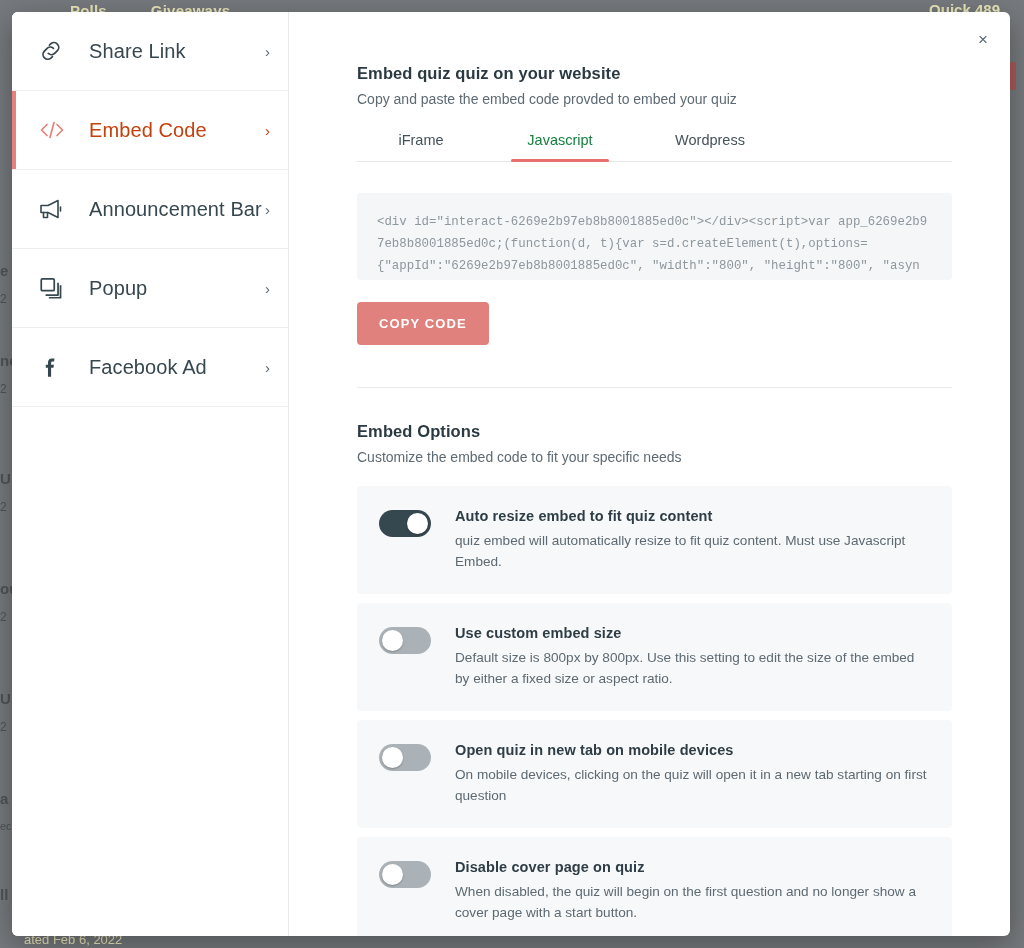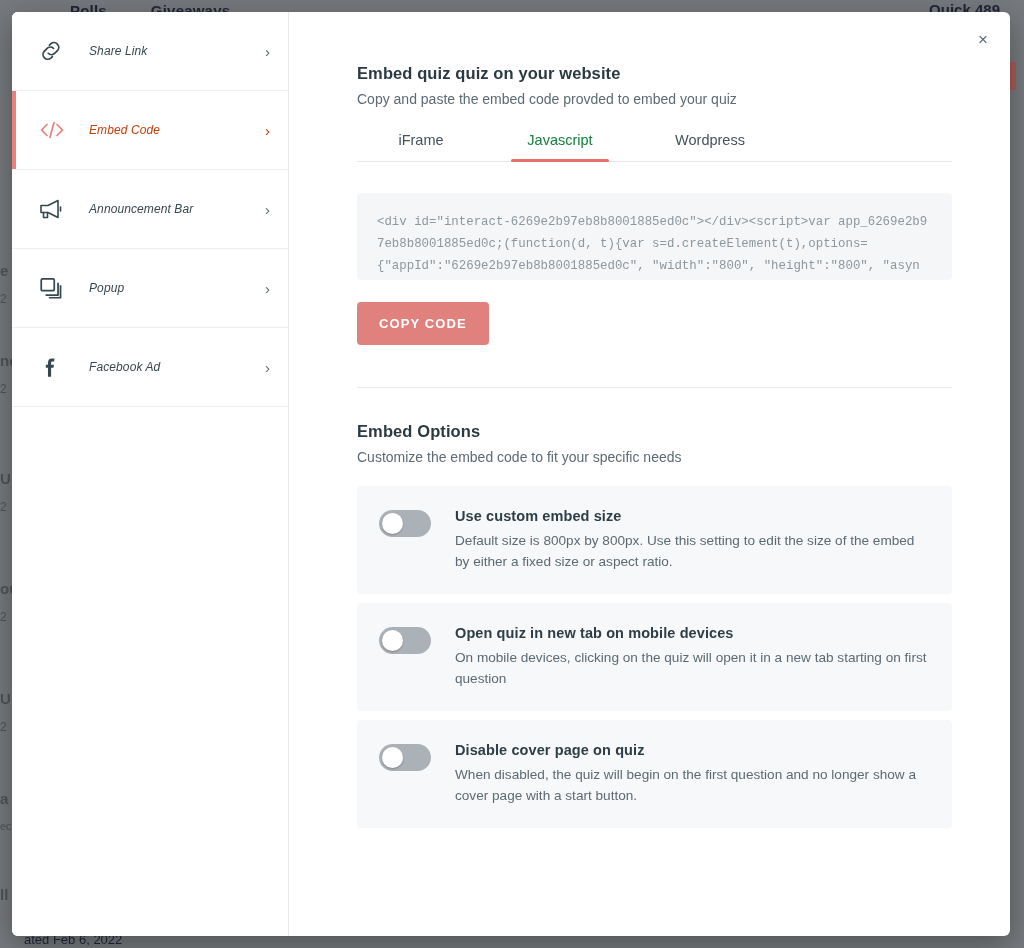--- a/index.html
+++ b/index.html
@@ -12,21 +12,21 @@
   }
 
   
   #app-backdrop {
     position: absolute;
     inset: 0;
     background: #76797d;
   }
   .bg-ghost-text {
     position: absolute;
-    color: #0f172a;
+    color: #fef9c3;
     font-weight: 700;
     white-space: nowrap;
     opacity: .85;
   }
   #bg-top-tabs {
     top: 2px; left: 70px;
     font-size: 15px; font-weight: 700;
     letter-spacing: .2px;
   }
   #bg-top-tabs span { margin-right: 44px; }
@@ -106,25 +106,24 @@
   .nav-item .nav-icon {
     width: 34px;
     min-width: 34px;
     display: flex;
     align-items: center;
     justify-content: flex-start;
     color: #35474f;
   }
   .nav-item .nav-label {
     flex: 1;
-    font-size: 12px;
+    font-size: 20px;
     color: #37474f;
     padding-left: 17px;
     letter-spacing: .1px;
-    font-style: italic;
   }
   .nav-item .nav-chevron {
     color: #5d6a73;
     font-size: 15px;
     line-height: 1;
     font-family: "Liberation Sans", sans-serif;
   }
 
   .nav-item.active::before {
     content: "";
@@ -383,20 +382,29 @@
 
     <div id="section-divider"></div>
 
     <div id="embed-options-head">
       <h2 class="section-title">Embed Options</h2>
       <p class="section-sub">Customize the embed code to fit your specific needs</p>
     </div>
 
     <div id="options-list">
 
+      <div class="option-row">
+        <button class="toggle on">
+            <span class="knob"></span>
+          </button>
+        <div class="option-text">
+          <div class="option-title">Auto resize embed to fit quiz content</div>
+          <div class="option-desc">quiz embed will automatically resize to fit quiz content. Must use Javascript Embed.</div>
+        </div>
+      </div>
 
       <div class="option-row">
         <button class="toggle">
             <span class="knob"></span>
           </button>
         <div class="option-text">
           <div class="option-title">Use custom embed size</div>
           <div class="option-desc">Default size is 800px by 800px. Use this setting to edit the size of the embed by either a fixed size or aspect ratio.</div>
         </div>
       </div>

